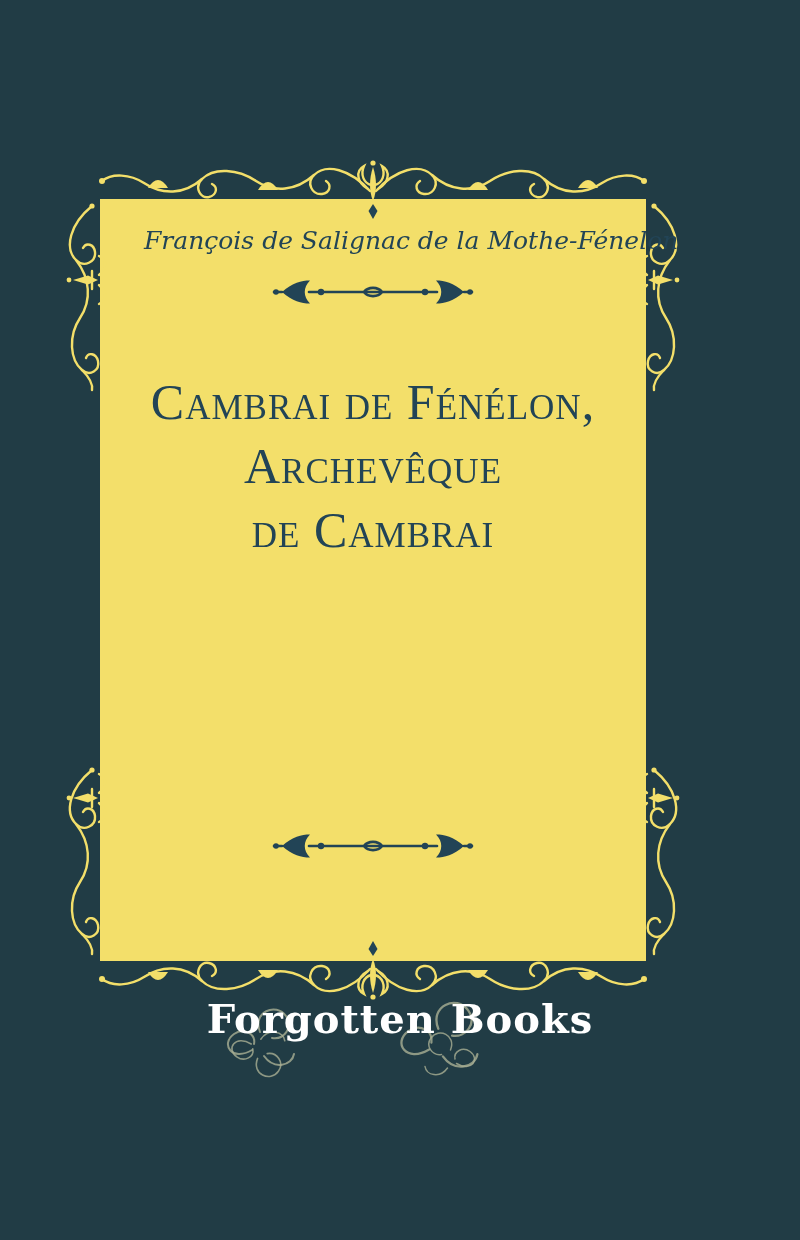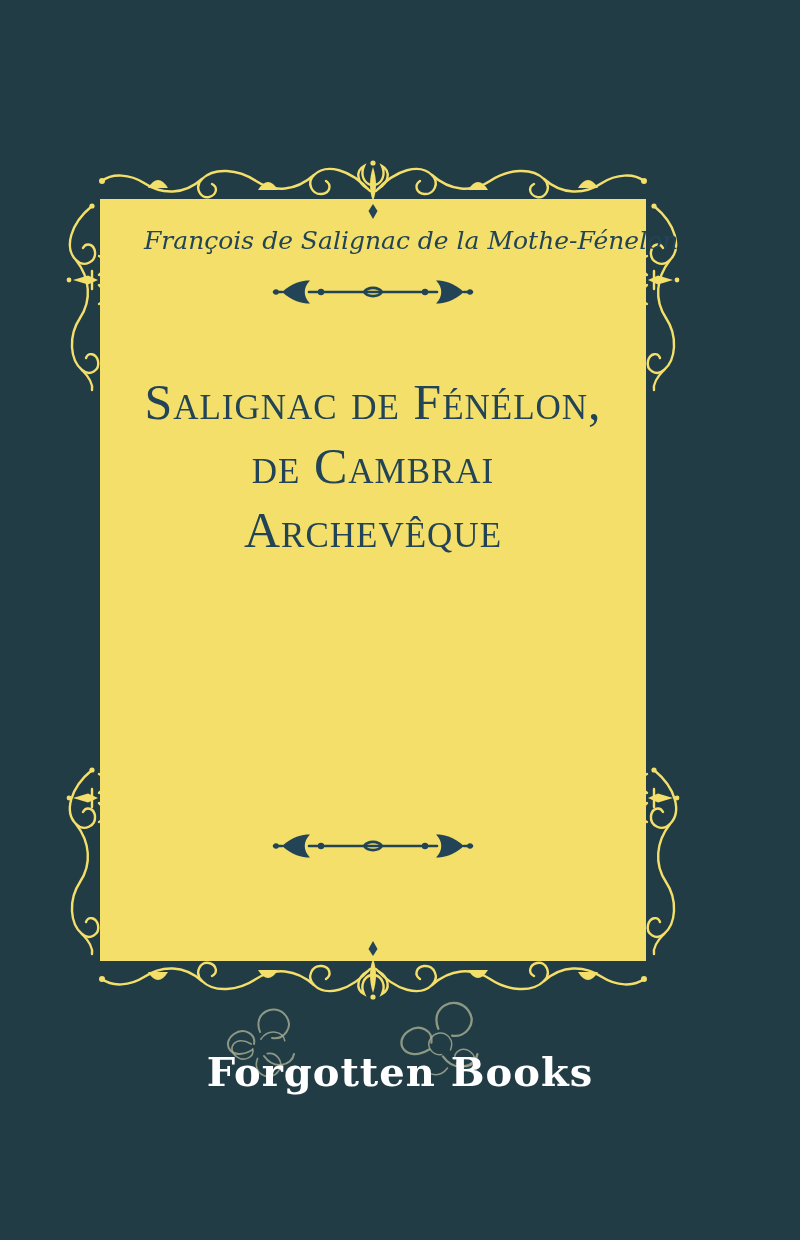--- a/index.html
+++ b/index.html
@@ -65,21 +65,21 @@
   }
   .volume{
     position:absolute;left:0;top:656px;width:100%;
     text-align:center;
     font-weight:700;
     font-size:33px;line-height:40px;
     color:var(--ink);
   }
   .logo-block{
     position:absolute;left:0;top:995px;width:800px;height:100px;
-    display:flex;align-items:flex-end;justify-content:center;
+    display:flex;align-items:flex-start;justify-content:center;
   }
   .logo{
     font-family:"DejaVu Serif",serif;
     font-weight:700;
     font-size:40px;
     color:var(--logo_text);
     letter-spacing:1px;
     white-space:nowrap;
   }
 </style>
@@ -177,23 +177,23 @@
       <use href="#swirlc" transform="translate(256,1052) scale(0.8,-0.8)"></use>
       <use href="#swirlc" transform="translate(436,1038) scale(1.15)"></use>
       <use href="#swirlc" transform="translate(452,1056) scale(-0.75,0.75)"></use>
     </g>
   </svg>
 
   <div class="content">
     <div class="author">François de Salignac de la Mothe-Fénelon</div>
 
     <div class="title">
-      <div>Salignac de Fénélon,</div>
+      <div>Cambrai de Fénélon,</div>
+      <div>Archevêque</div>
       <div>de Cambrai</div>
-      <div>Archevêque</div>
     </div>
 
 
   </div>
 
   <div class="logo-block">
     <div class="logo">Forgotten Books</div>
   </div>
 
 </div>

